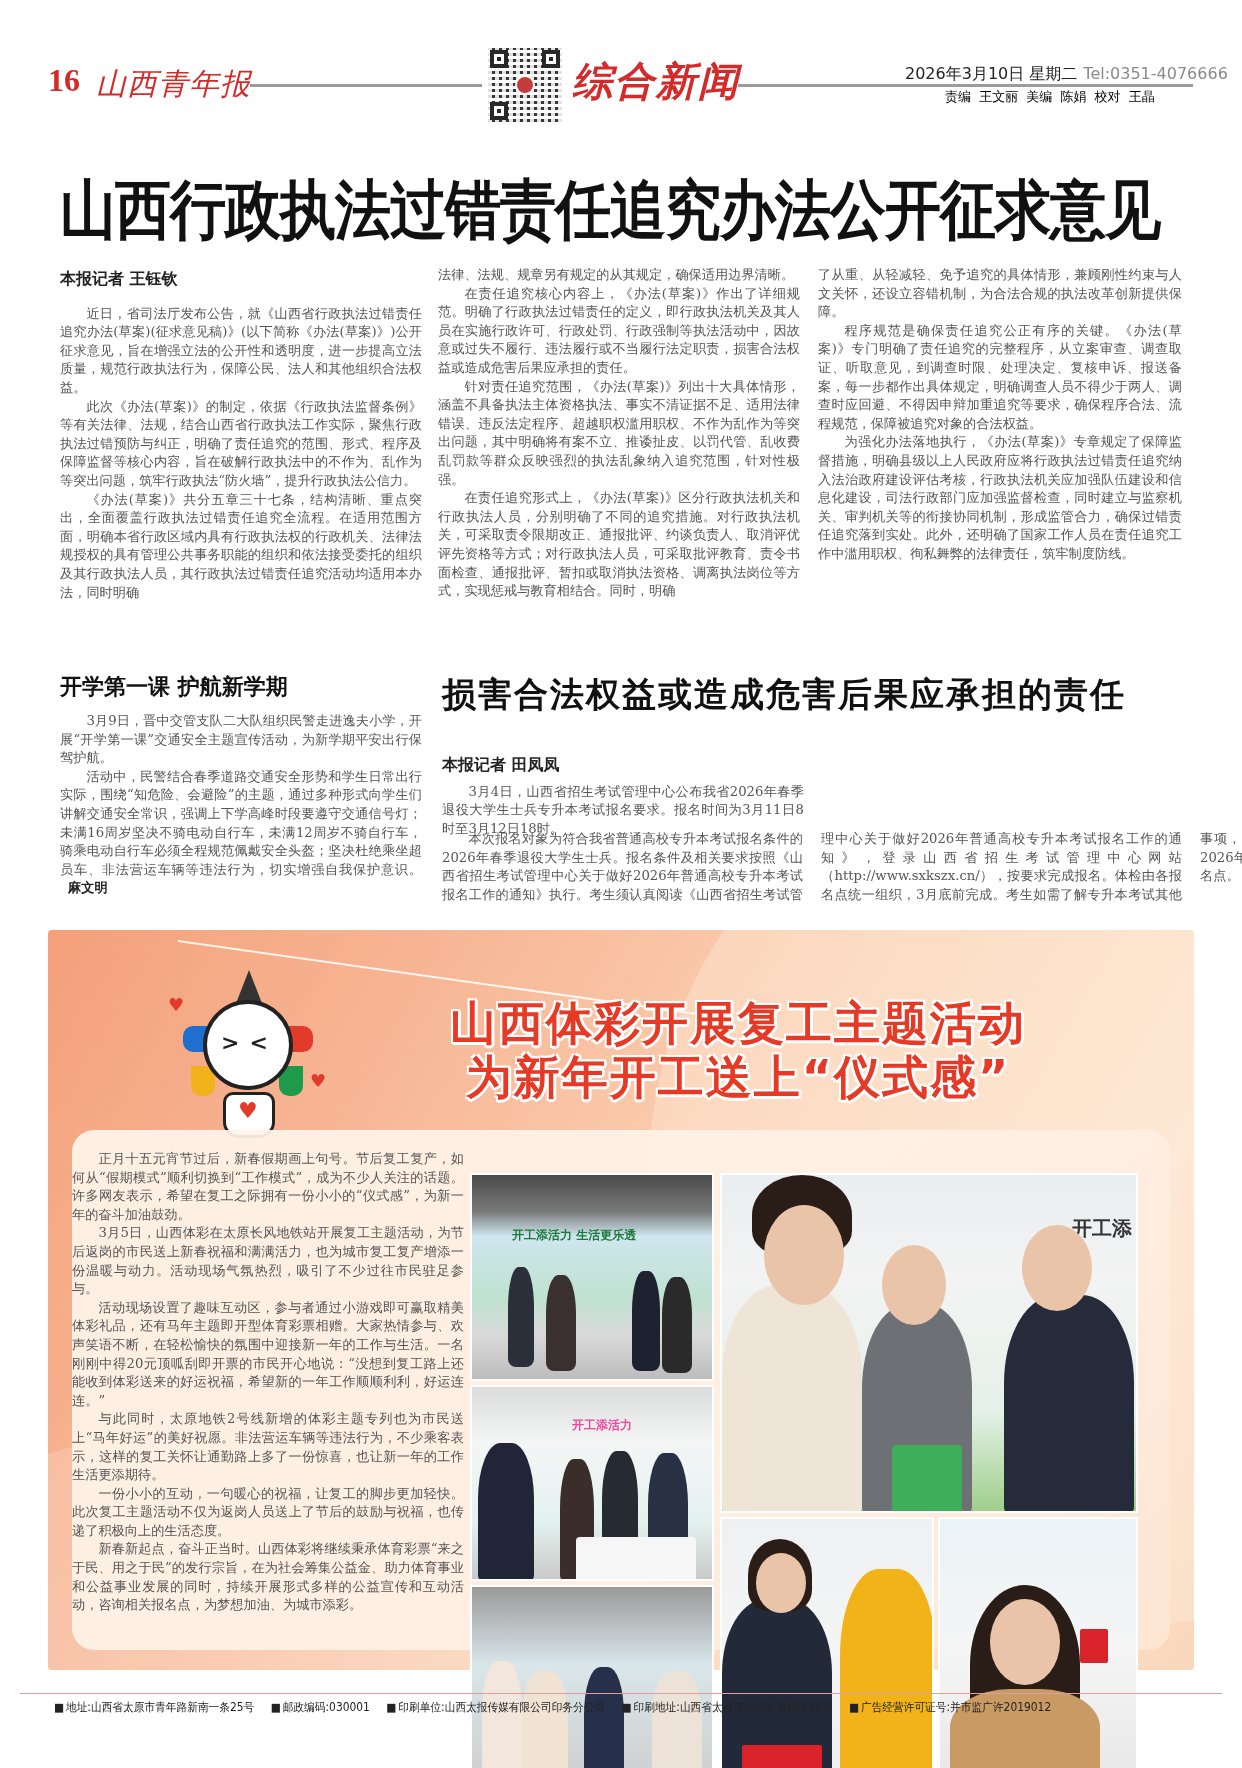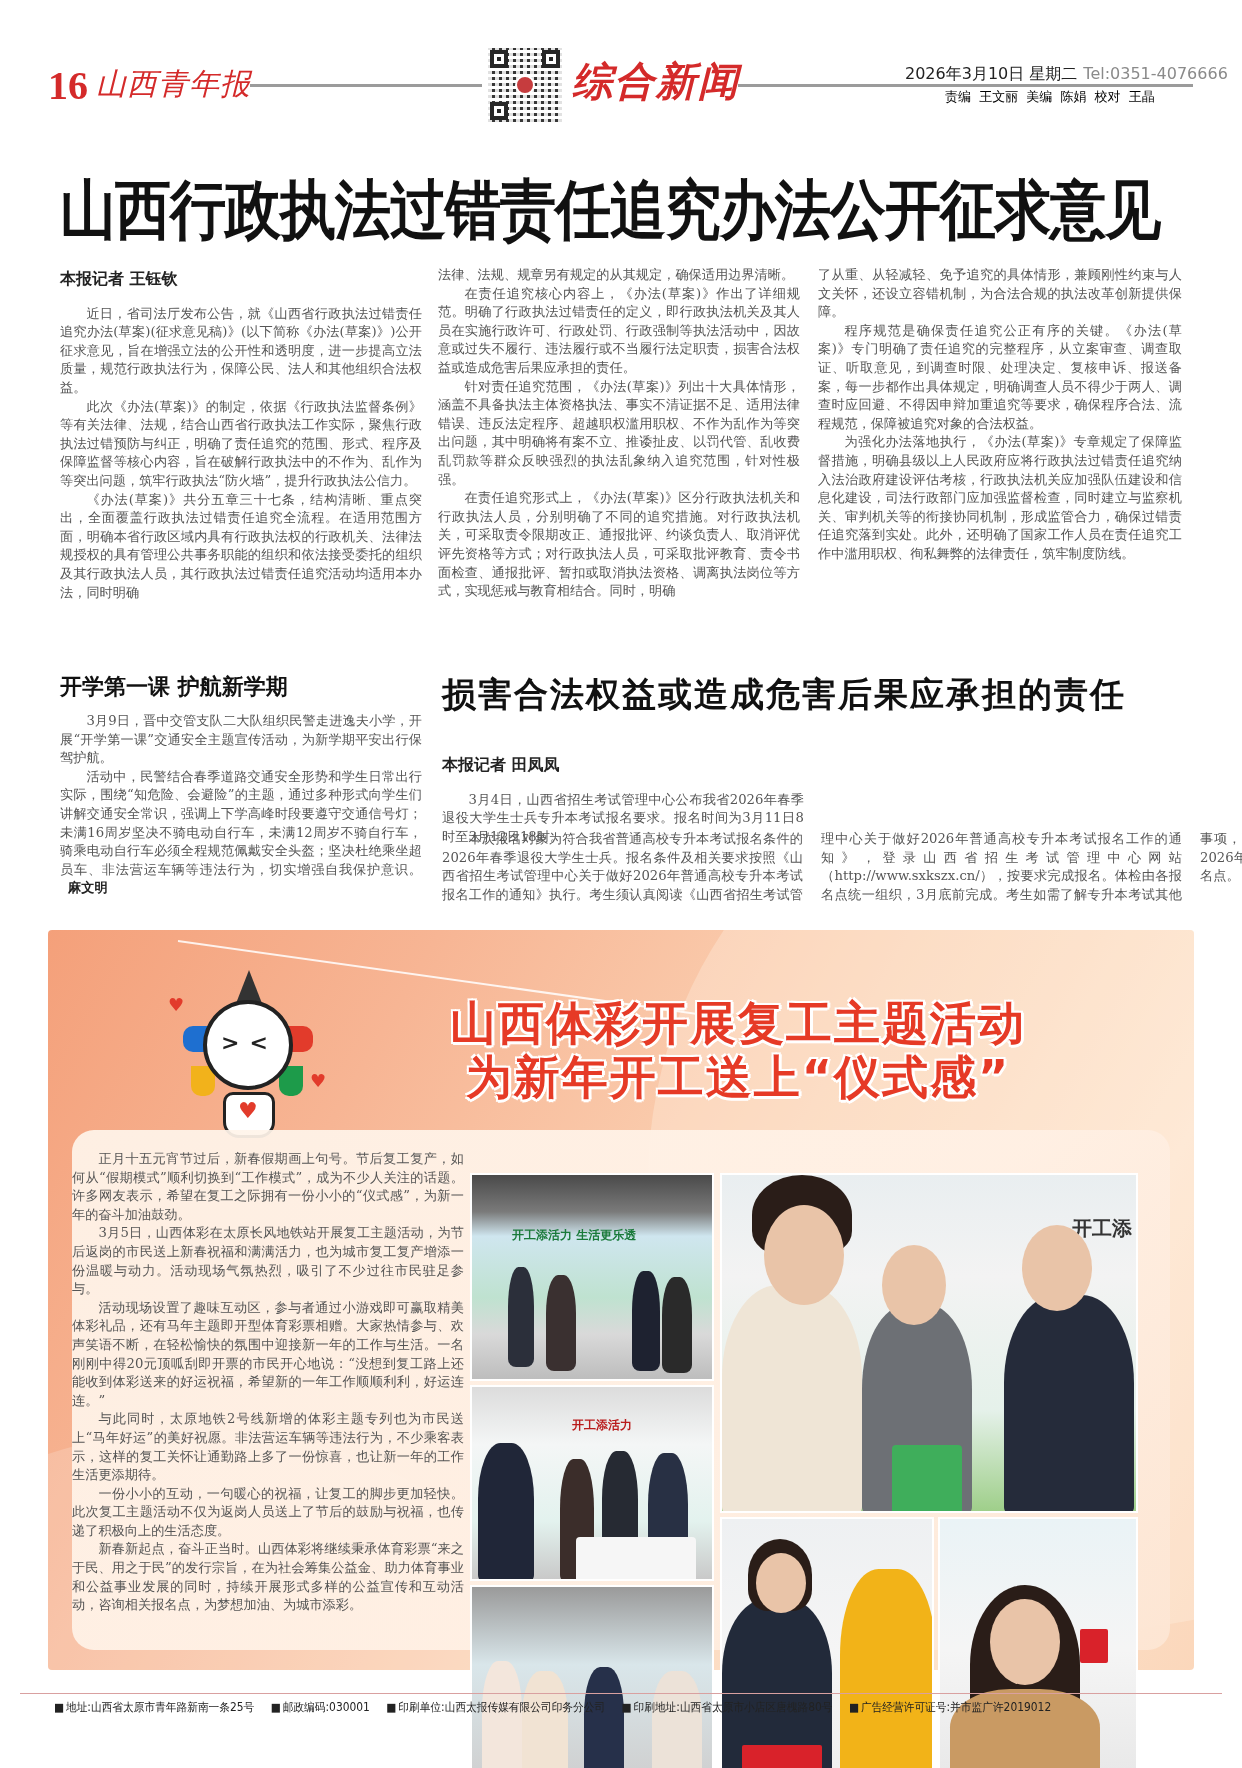--- a/index.html
+++ b/index.html
@@ -1,21 +1,21 @@
 <!DOCTYPE html>
 <html><head>
 <meta charset="utf-8">
 <style>
   * { margin:0; padding:0; box-sizing:border-box; }
   html, body { width:1242px; height:1768px; background:#ffffff; overflow:hidden; }
   body { position:relative; font-family:"DejaVu Serif", "Liberation Serif", serif; color:#3a3a3a; }
 
   
   .masthead { position:absolute; left:0; top:0; width:1242px; height:130px; }
-  .page-num { position:absolute; left:48px; top:62px; font-family:"Liberation Serif", serif; font-weight:bold; font-size:40px; color:#d42a2a; }
+  .page-num { position:absolute; left:48px; top:62px; font-family:"Liberation Serif", serif; font-weight:bold; font-size:32px; color:#d42a2a; }
   .paper-name { position:absolute; left:96px; top:64px; font-family:"DejaVu Serif", serif; font-style:italic; font-size:30px; color:#d42a2a; letter-spacing:1px; }
   .rule-left { position:absolute; left:250px; top:84px; width:232px; height:3px; background:#9b9b9b; }
   .qr { position:absolute; left:488px; top:48px; width:74px; height:74px; background:
         repeating-linear-gradient(0deg, #222 0 3px, #fff 3px 6px),
         #fff; opacity:.9; }
   .qr::before { content:""; position:absolute; inset:0; background:repeating-linear-gradient(90deg, rgba(255,255,255,.85) 0 4px, transparent 4px 7px); }
   .qr .corner { position:absolute; width:18px; height:18px; border:4px solid #111; background:#fff; }
   .qr .corner::after { content:""; position:absolute; left:3px; top:3px; width:4px; height:4px; background:#111; }
   .qr .c1 { left:2px; top:2px; } .qr .c2 { right:2px; top:2px; } .qr .c3 { left:2px; bottom:2px; }
   .qr .seal { position:absolute; left:27px; top:27px; width:20px; height:20px; border-radius:50%; background:#c0282a; border:2px solid #fff; }
@@ -121,21 +121,21 @@
 </div>
 
 <h2 class="sub-headline-left">开学第一课  护航新学期</h2>
 <div class="col" style="left:60px; top:712px; width:362px;">
   <p>3月9日，晋中交管支队二大队组织民警走进逸夫小学，开展“开学第一课”交通安全主题宣传活动，为新学期平安出行保驾护航。</p>
   <p><span>活动中，民警结合春季道路交通安全形势和学生日常出行实际，围绕“知危险、会避险”的主题，通过多种形式向学生们讲解交通安全常识，强调上下学高峰时段要遵守交通信号灯；未满16周岁坚决不骑电动自行车，未满12周岁不骑自行车，骑乘电动自行车必须全程规范佩戴安全头盔；坚决杜绝乘坐超员车、非法营运车辆等违法行为，切实增强自我保护意识。</span><span class="author-tag">麻文明</span></p>
 </div>
 
 <h2 class="sub-headline-right">损害合法权益或造成危害后果应承担的责任</h2>
 <div class="col" style="left:442px; top:756px; width:362px;">
-  <div class="byline" style="margin-bottom:16px;">本报记者 田凤凤</div>
+  <div class="byline" style="margin-bottom:8px;">本报记者 田凤凤</div>
   <p>3月4日，山西省招生考试管理中心公布我省2026年春季退役大学生士兵专升本考试报名要求。报名时间为3月11日8时至3月12日18时。</p>
 </div>
 <div class="col" style="left:442px; top:830px; width:740px; column-count:2; column-gap:18px; height:90px;">
   <p>本次报名对象为符合我省普通高校专升本考试报名条件的2026年春季退役大学生士兵。报名条件及相关要求按照《山西省招生考试管理中心关于做好2026年普通高校专升本考试报名工作的通知》执行。考生须认真阅读《山西省招生考试管理中心关于做好2026年普通高校专升本考试报名工作的通知》，登录山西省招生考试管理中心网站（http://www.sxkszx.cn/），按要求完成报名。体检由各报名点统一组织，3月底前完成。考生如需了解专升本考试其他事项，可按照山西省招生考试管理中心官网发布的《山西省2026年普通高校专升本考试网上报名咨询电话》咨询相关报名点。</p>
 </div>
 
 <div class="ad-panel">
   <div class="swirl1"></div>
   <div class="swirl2"></div>
   <div class="line1"></div>
@@ -187,21 +187,21 @@
     <div class="headc" style="left:42px; top:30px; width:80px; height:100px;"></div>
     <div class="figure" style="left:140px; top:130px; width:110px; height:210px; background:#6d7075;"></div>
     <div class="headc" style="left:160px; top:70px; width:64px; height:80px;"></div>
     <div class="figure" style="left:170px; top:270px; width:70px; height:70px; background:#3fae5b; border-radius:4px;"></div>
     <div class="figure" style="left:282px; top:120px; width:130px; height:220px; background:#252b3a;"></div>
     <div class="headc" style="left:300px; top:50px; width:70px; height:86px;"></div>
   </div>
 
   <div class="photo" style="left:0; top:212px; width:244px; height:196px;">
     <div class="bg" style="background:linear-gradient(180deg,#dcdcdc 0%,#f4f6f6 30%,#e3f2ee 70%,#c9c9c9 100%);"></div>
-    <div class="sign" style="left:100px; top:30px; color:#b91c1c;">开工添活力</div>
+    <div class="sign" style="left:100px; top:30px; color:#ec4899;">开工添活力</div>
     <div class="figure" style="left:6px; top:56px; width:56px; height:140px; background:#202638;"></div>
     <div class="figure" style="left:88px; top:72px; width:34px; height:124px; background:#3b2d2a;"></div>
     <div class="figure" style="left:130px; top:64px; width:36px; height:120px; background:#262a33;"></div>
     <div class="figure" style="left:176px; top:66px; width:40px; height:130px; background:#283044;"></div>
     <div class="figure" style="left:104px; top:150px; width:120px; height:46px; background:#f6f6f6; border-radius:4px;"></div>
   </div>
 
   <div class="photo" style="left:0; top:412px; width:244px; height:198px;">
     <div class="bg" style="background:linear-gradient(180deg,#9a9a9a 0%,#d9e6ea 40%,#cfcfcf 100%);"></div>
     <div class="figure" style="left:10px; top:74px; width:40px; height:124px; background:#f3e6dc;"></div>

